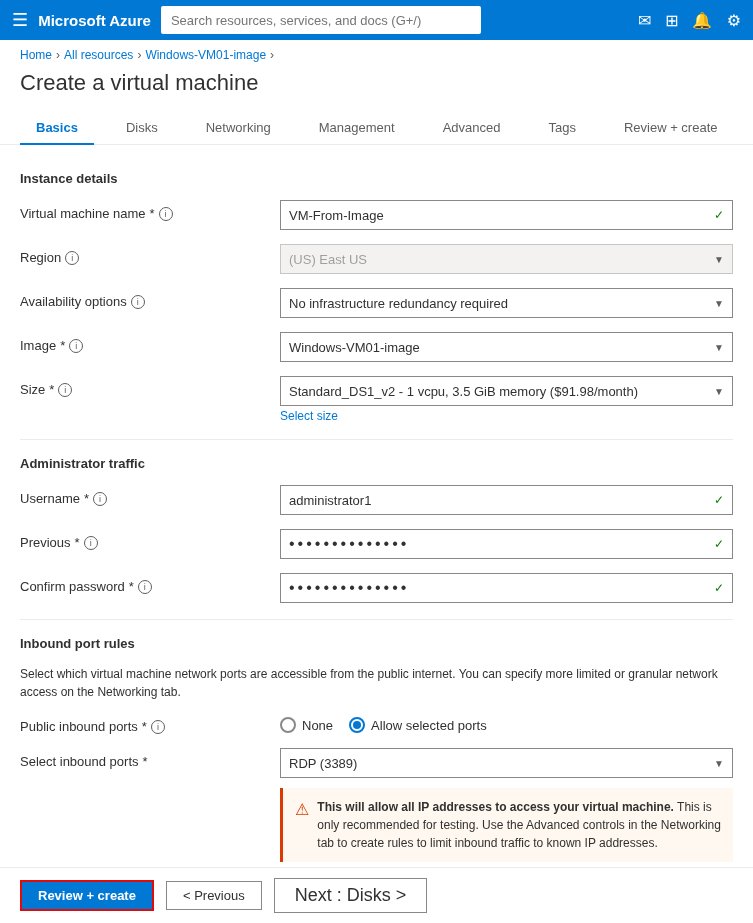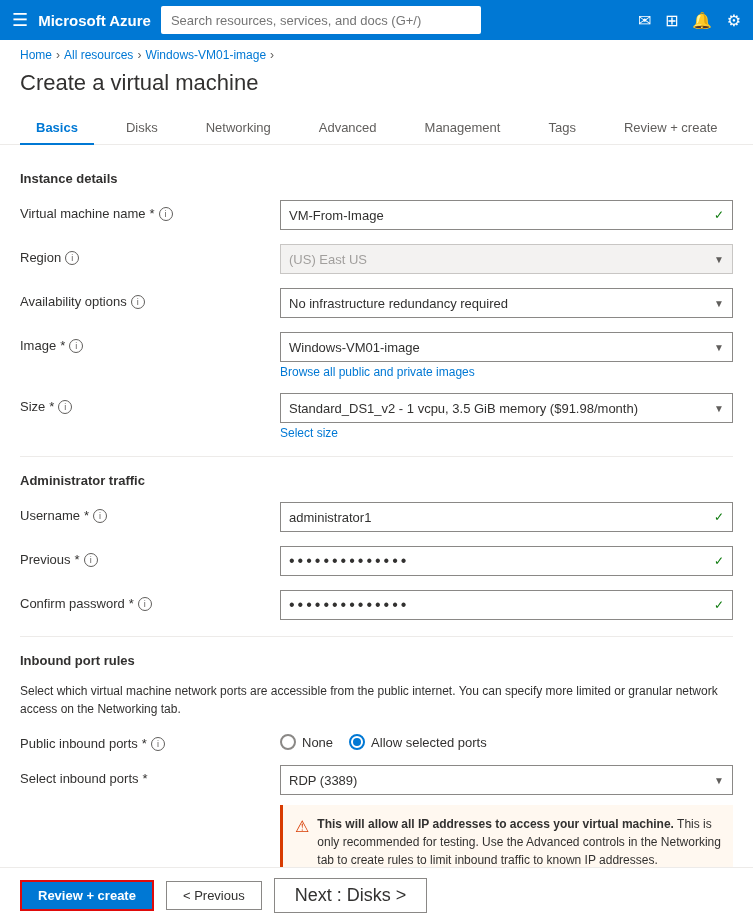--- a/index.html
+++ b/index.html
@@ -102,22 +102,22 @@
   <a>Windows-VM01-image</a>
   <span>›</span>
 </div>
 
 <h1 class="page-title">Create a virtual machine</h1>
 
 <div class="tabs">
   <div class="tab active">Basics</div>
   <div class="tab">Disks</div>
   <div class="tab">Networking</div>
+  <div class="tab">Management</div>
   <div class="tab">Advanced</div>
-  <div class="tab">Management</div>
   <div class="tab">Tags</div>
   <div class="tab">Review + create</div>
 </div>
 
 <div class="content">
 
   <div class="section-header">Instance details</div>
 
   <div class="form-row">
     <div class="form-label">
@@ -163,21 +163,20 @@
     <div class="form-label">
       <span>Image</span>
       <span class="required"> *</span>
       <span class="info-icon">i</span>
     </div>
     <div class="form-field">
       <div class="dropdown">
         <span>Windows-VM01-image</span>
         <span class="chevron">▼</span>
       </div>
-      <a class="link">Browse all public and private images</a>
     </div>
   </div>
 
   <div class="form-row">
     <div class="form-label">
       <span>Size</span>
       <span class="required"> *</span>
       <span class="info-icon">i</span>
     </div>
     <div class="form-field">

